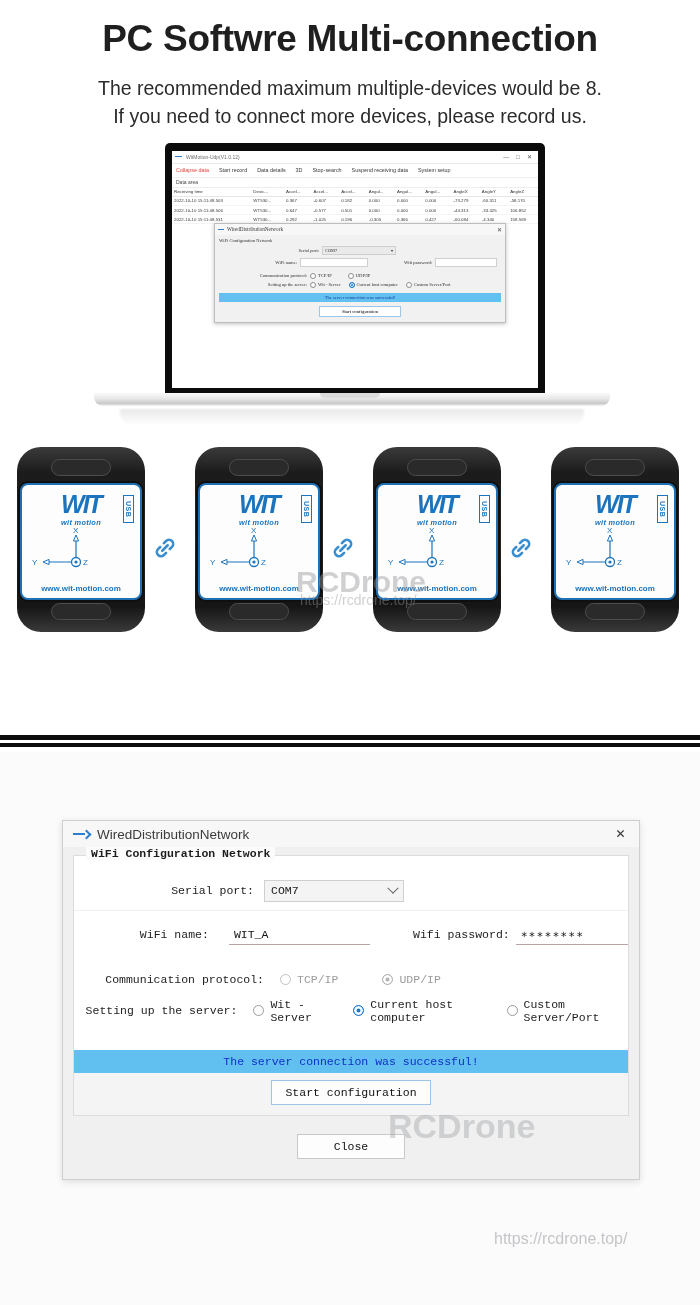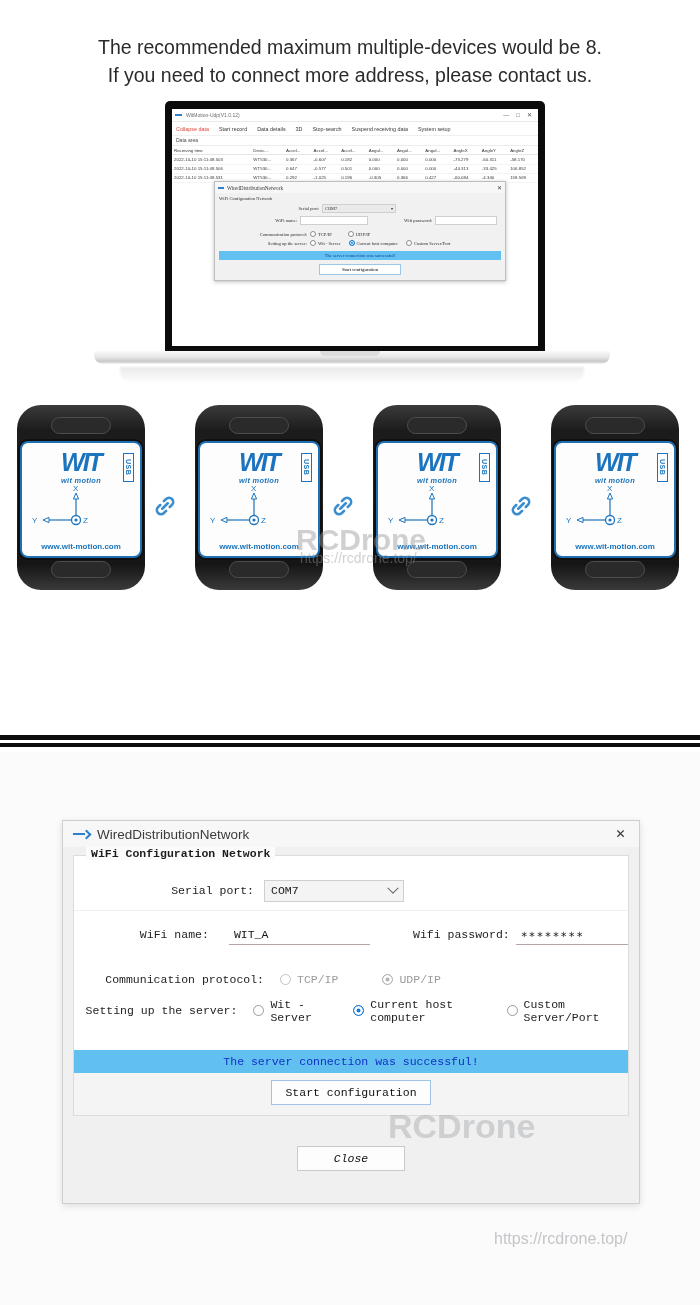--- a/index.html
+++ b/index.html
@@ -237,23 +237,24 @@
     position:absolute;font-family:"Liberation Sans",sans-serif;
     font-size:16px;color:rgba(160,162,168,.6);pointer-events:none;
   }
 </style>
 </head>
 <body>
 
 <div class="page">
 
   <div class="hero">
+    <div class="hero-title">PC Softwre Multi-connection</div>
     <div class="hero-sub">
       <div>The recommended maximum multiple-devices would be 8.</div>
-      <div>If you need to connect more address, please contact us.</div>
+      <div>If you need to connect more devices, please record us.</div>
     </div>
   </div>
 
   <div class="laptop-wrap">
     <div class="laptop-screen-outer">
       <div class="laptop-screen">
 
         <div class="app-titlebar">
           <span class="app-tb-icon"></span>
           <span class="app-tb-title">WitMotion-Udp(V1.0.12)</span>
@@ -601,21 +602,21 @@
 
           <div class="statusbar">The server connection was successful!</div>
 
           <div style="background:#f4f4f4;padding:7px 0 10px 0;">
             <div class="btn" style="width:158px;margin:0 auto;">Start configuration</div>
           </div>
         </div>
 
 
         <div style="padding:14px 0 16px 0;">
-          <div class="btn btn-grey" style="width:106px;margin:16px auto;font-style:italic;">Close</div>
+          <div class="btn btn-grey" style="width:106px;margin:4px auto;">Close</div>
         </div>
       </div>
     </div>
 
     <div class="wm-big" style="left:388px;top:355px;">RCDrone</div>
     <div class="wm-bottom-url" style="left:494px;top:478px;">https://rcdrone.top/</div>
   </div>
 
 </div>
 

